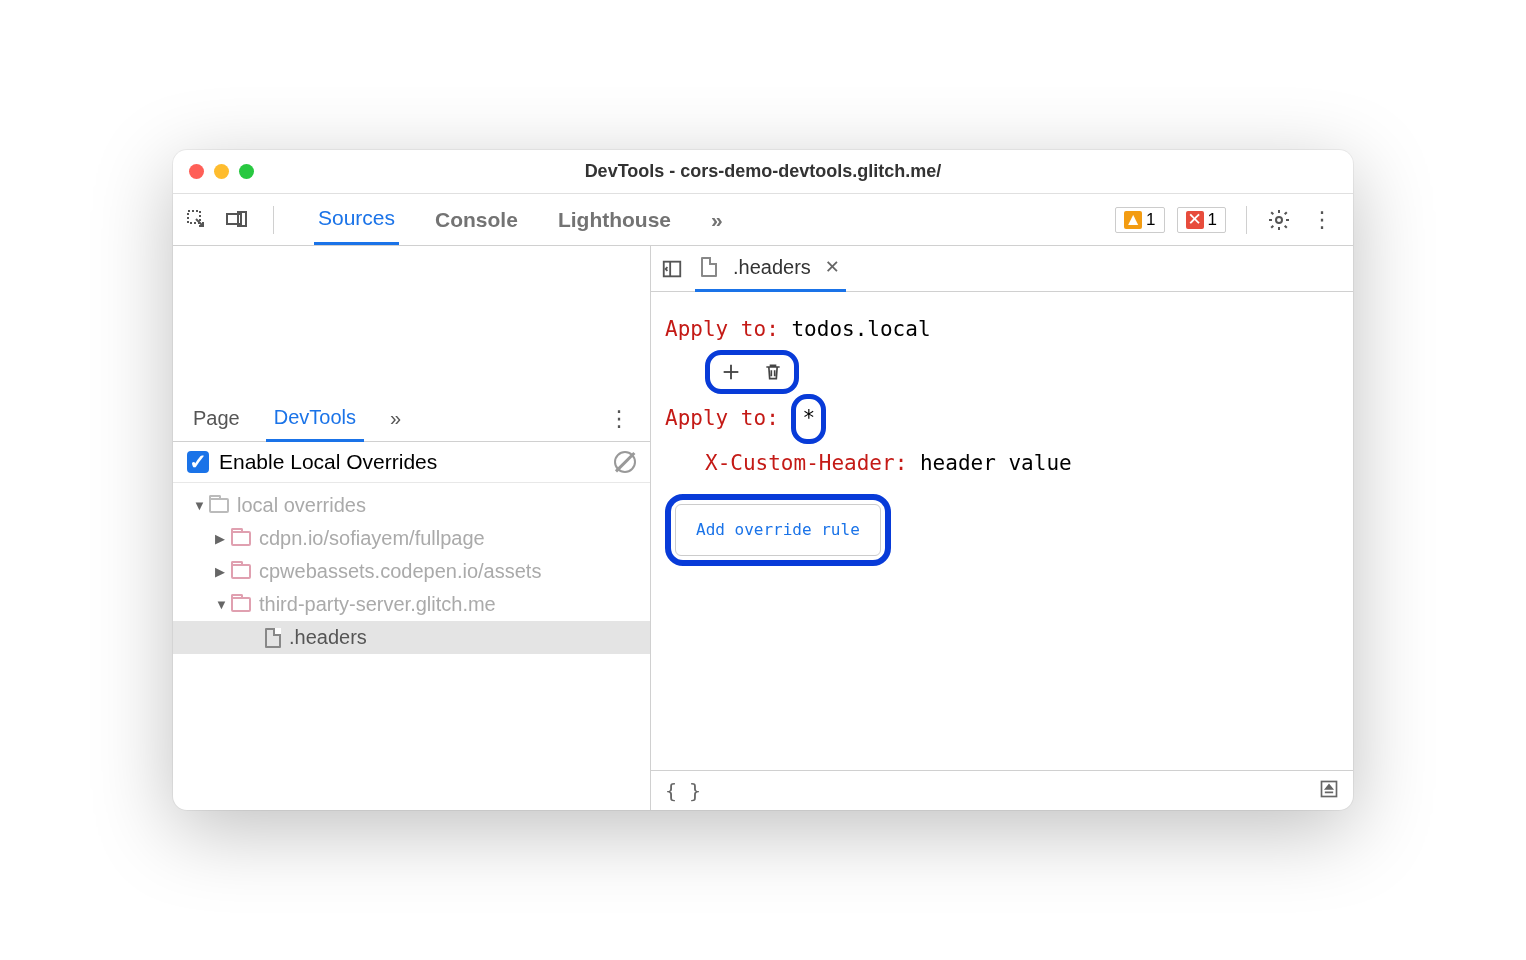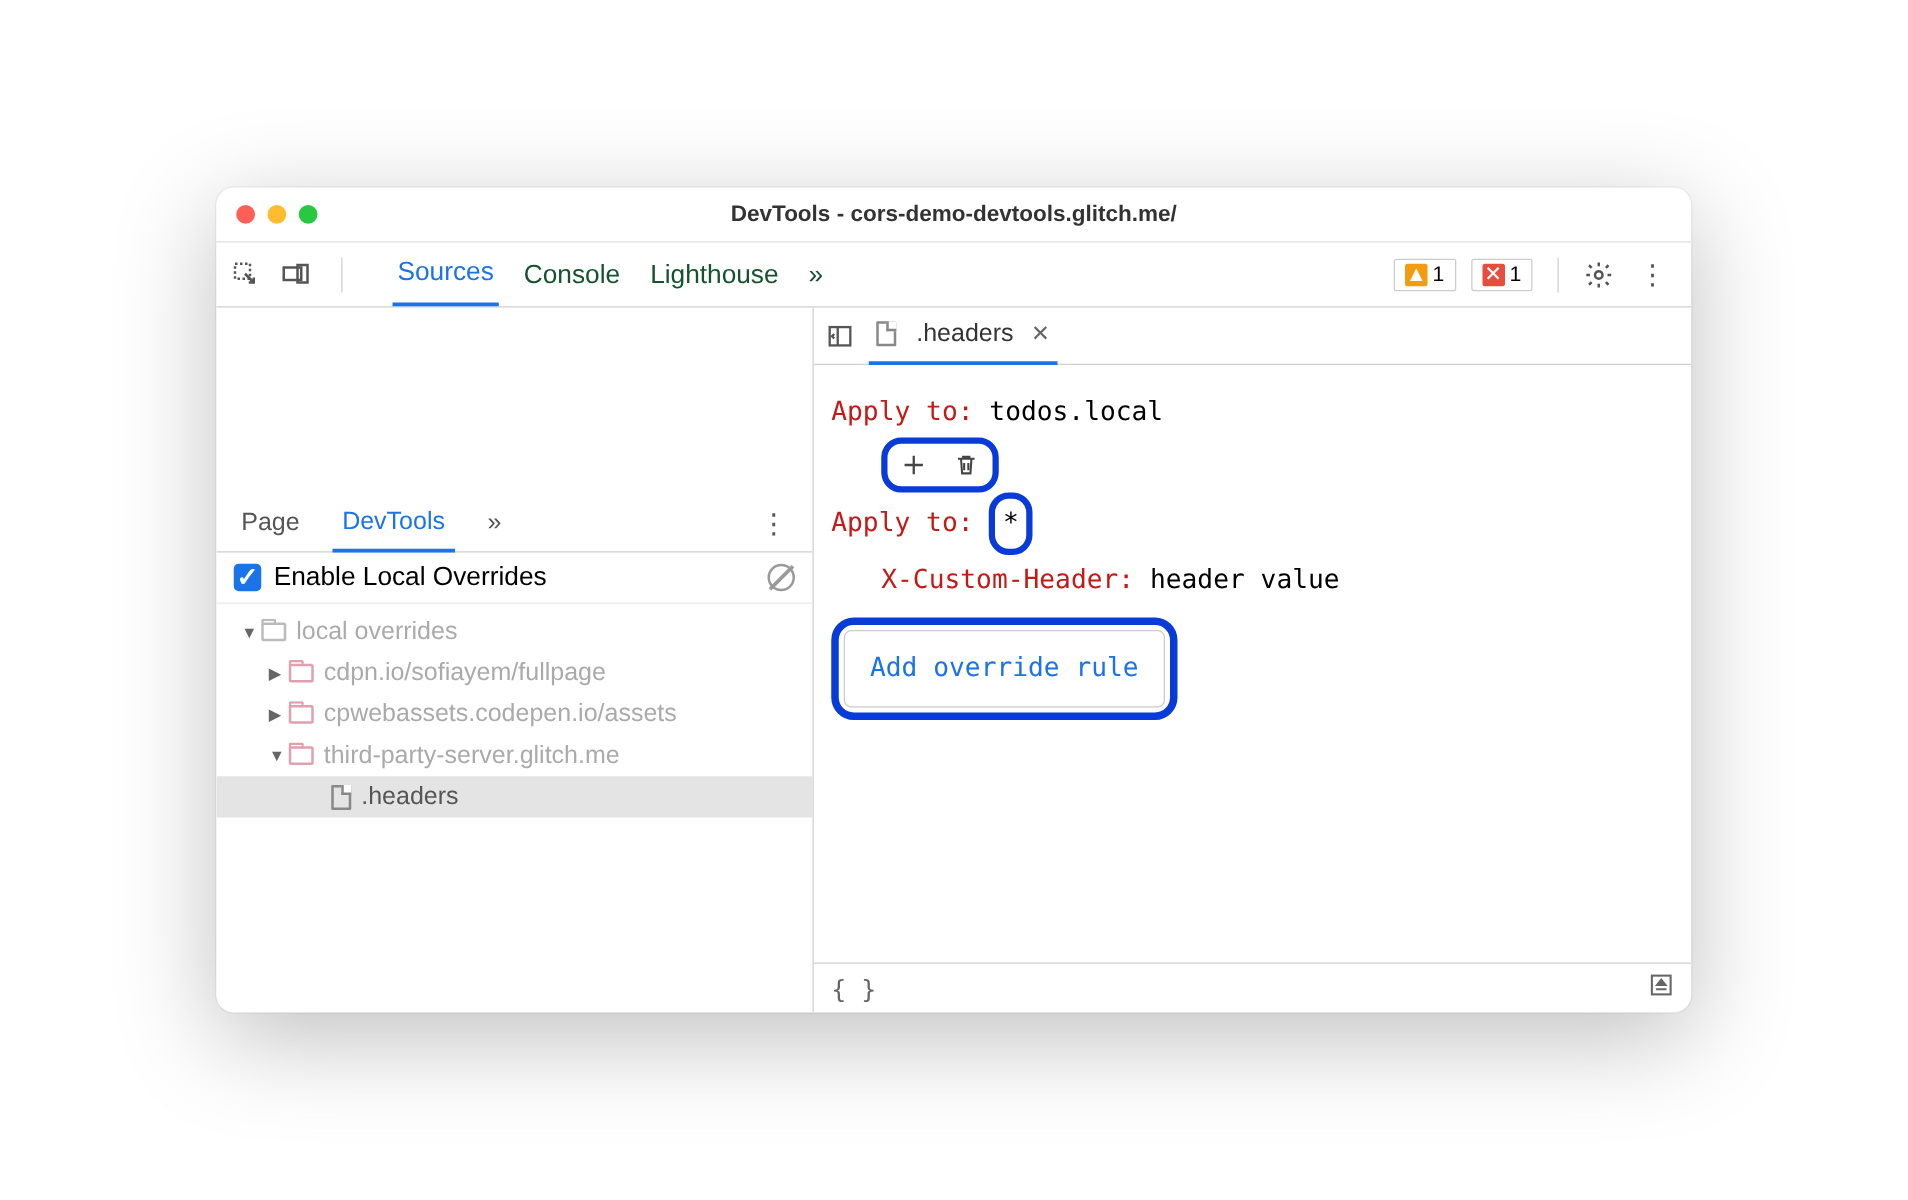--- a/index.html
+++ b/index.html
@@ -39,22 +39,22 @@
 .toolbar {
   height: 52px;
   display: flex;
   align-items: center;
   border-bottom: 1px solid #d0d0d0;
   padding: 0 12px;
 }
 .tb-left { display: flex; align-items: center; gap: 16px; }
 .tb-icon { width: 24px; height: 24px; color: #555; display: flex; align-items: center; justify-content: center; }
 .tb-sep { width: 1px; height: 28px; background: #d0d0d0; margin: 0 8px; }
-.tabs { display: flex; align-items: center; gap: 16px; margin-left: 16px; }
-.tab { font-size: 21px; color: #14532d; padding: 12px 4px; cursor: pointer; }
+.tabs { display: flex; align-items: center; gap: 32px; margin-left: 16px; }
+.tab { font-size: 21px; color: #737373; padding: 12px 4px; cursor: pointer; font-weight: bold; }
 .tab.active { color: #1a73e8; font-weight: 500; border-bottom: 3px solid #1a73e8; }
 .tb-right { margin-left: auto; display: flex; align-items: center; gap: 12px; }
 .badge { display: flex; align-items: center; gap: 4px; border: 1px solid #ccc; padding: 2px 8px; border-radius: 2px; font-size: 17px; }
 .badge .ic { width: 18px; height: 18px; display: flex; align-items: center; justify-content: center; border-radius: 2px; }
 .ic.warn { background: #f39c12; color: #fff; }
 .ic.err { background: #e74c3c; color: #fff; }
 .body { flex: 1; display: flex; overflow: hidden; }
 .left { width: 478px; border-right: 1px solid #d0d0d0; display: flex; flex-direction: column; justify-content: center; }
 .subtabs { display: flex; align-items: center; border-bottom: 1px solid #d0d0d0; padding: 0 12px; height: 46px; }
 .subtab { font-size: 20px; color: #555; padding: 10px 8px; margin-right: 18px; cursor: pointer; }
@@ -80,21 +80,21 @@
 .right { flex: 1; display: flex; flex-direction: column; }
 .editor-tabs { display: flex; align-items: center; border-bottom: 1px solid #d0d0d0; height: 46px; padding: 0 10px; gap: 12px; }
 .panel-icon { width: 22px; height: 22px; color: #555; }
 .editor-tab { display: flex; align-items: center; gap: 8px; padding: 10px 6px; font-size: 20px; color: #333; border-bottom: 3px solid #1a73e8; }
 .editor-tab .close { font-size: 18px; color: #666; margin-left: 6px; }
 .editor { flex: 1; padding: 18px 14px; font-family: Menlo, Consolas, monospace; font-size: 21px; line-height: 1.9; overflow: auto; }
 .red-k { color: #c41a16; }
 .hl { border: 5px solid #083bd8; border-radius: 16px; padding: 0 6px; display: inline-block; }
 .hl-group { border: 5px solid #083bd8; border-radius: 16px; padding: 4px 8px; display: inline-flex; gap: 16px; align-items: center; }
 .iconbtn { width: 26px; height: 26px; display: flex; align-items: center; justify-content: center; color: #444; }
-.btn-add { border: 1px solid #ccc; border-radius: 6px; padding: 10px 20px; font-size: 21px; color: #1a73e8; background: #fff; display: inline-block; }
+.btn-add { border: 1px solid #ccc; border-radius: 6px; padding: 10px 20px; font-size: 16px; color: #1a73e8; background: #fff; display: inline-block; }
 .btn-wrap { border: 6px solid #083bd8; border-radius: 18px; padding: 4px; display: inline-block; }
 .learn { color: #1a73e8; text-decoration: underline; font-size: 21px; font-family: -apple-system, sans-serif; }
 .footer { height: 40px; border-top: 1px solid #d0d0d0; display: flex; align-items: center; padding: 0 14px; justify-content: space-between; }
 .footer .braces { font-size: 20px; color: #666; font-family: monospace; }
 .indent1 { padding-left: 20px; }
 .indent2 { padding-left: 42px; }
 .indent4 { padding-left: 92px; }
 </style>
 </head>
 <body>

